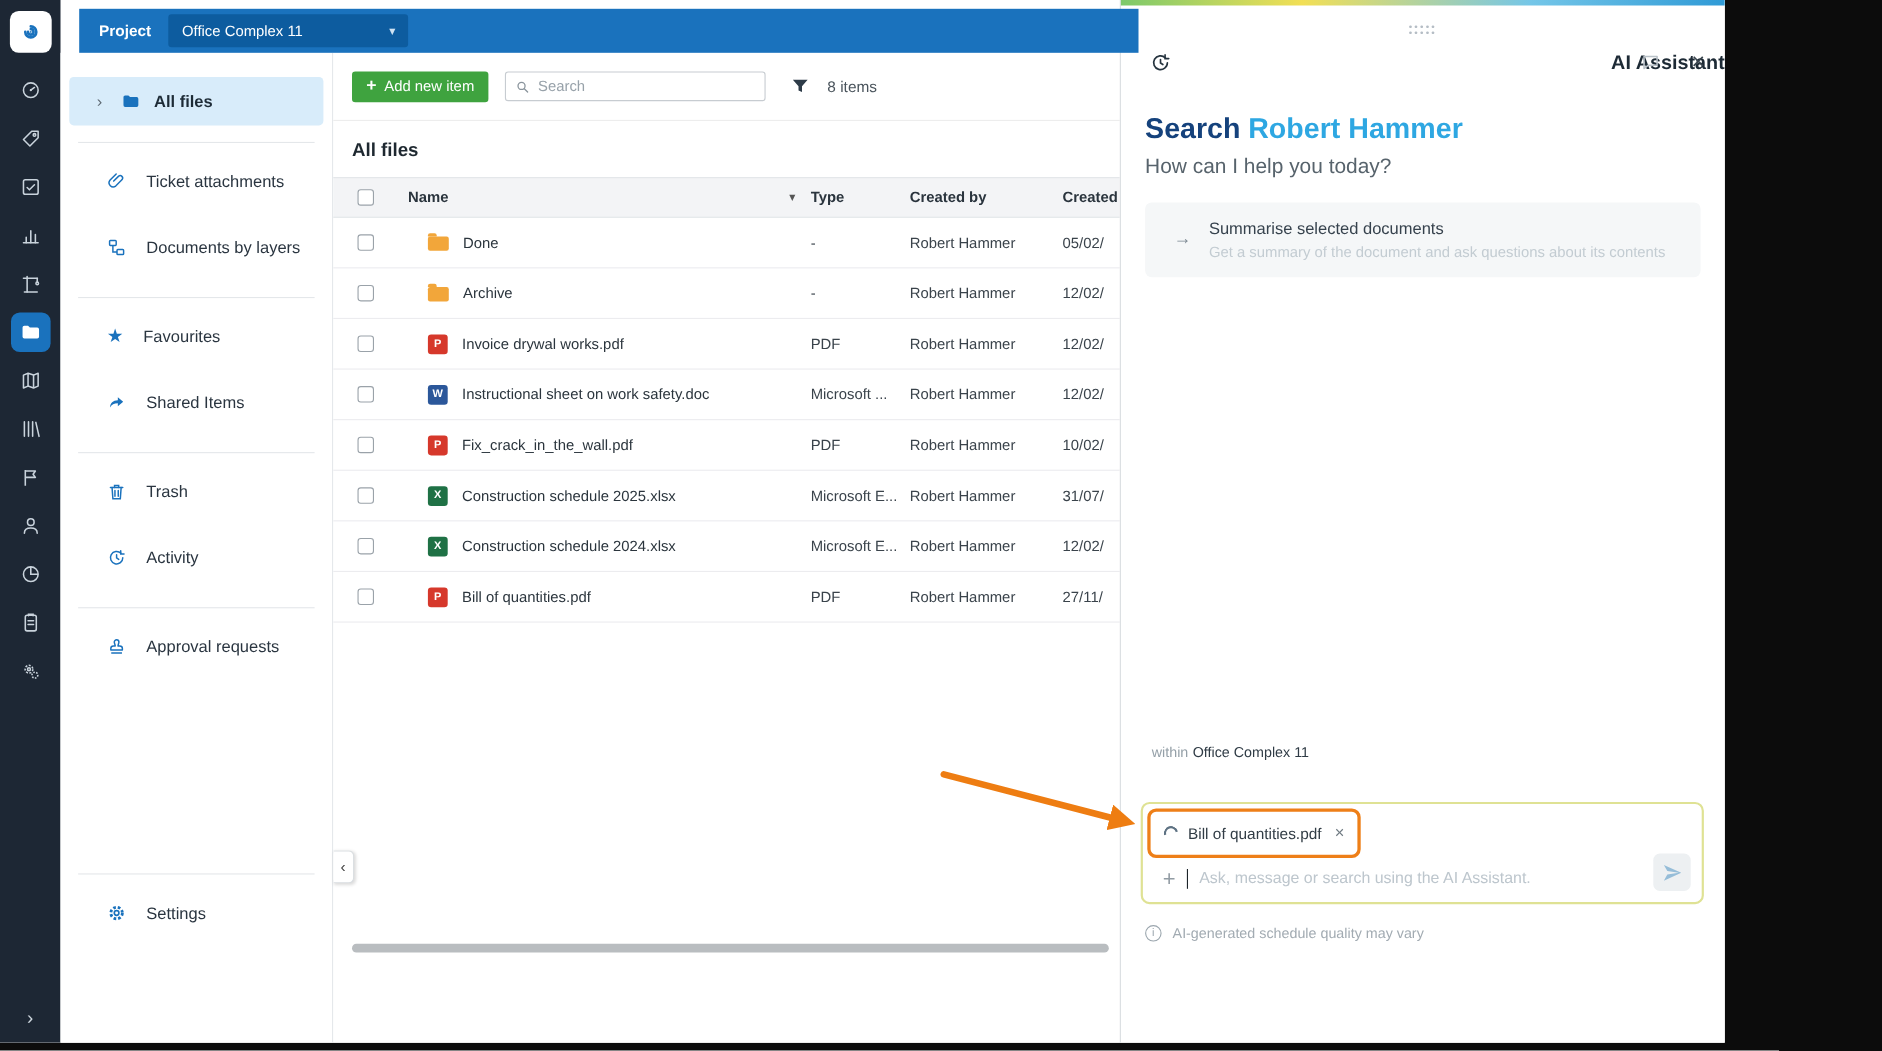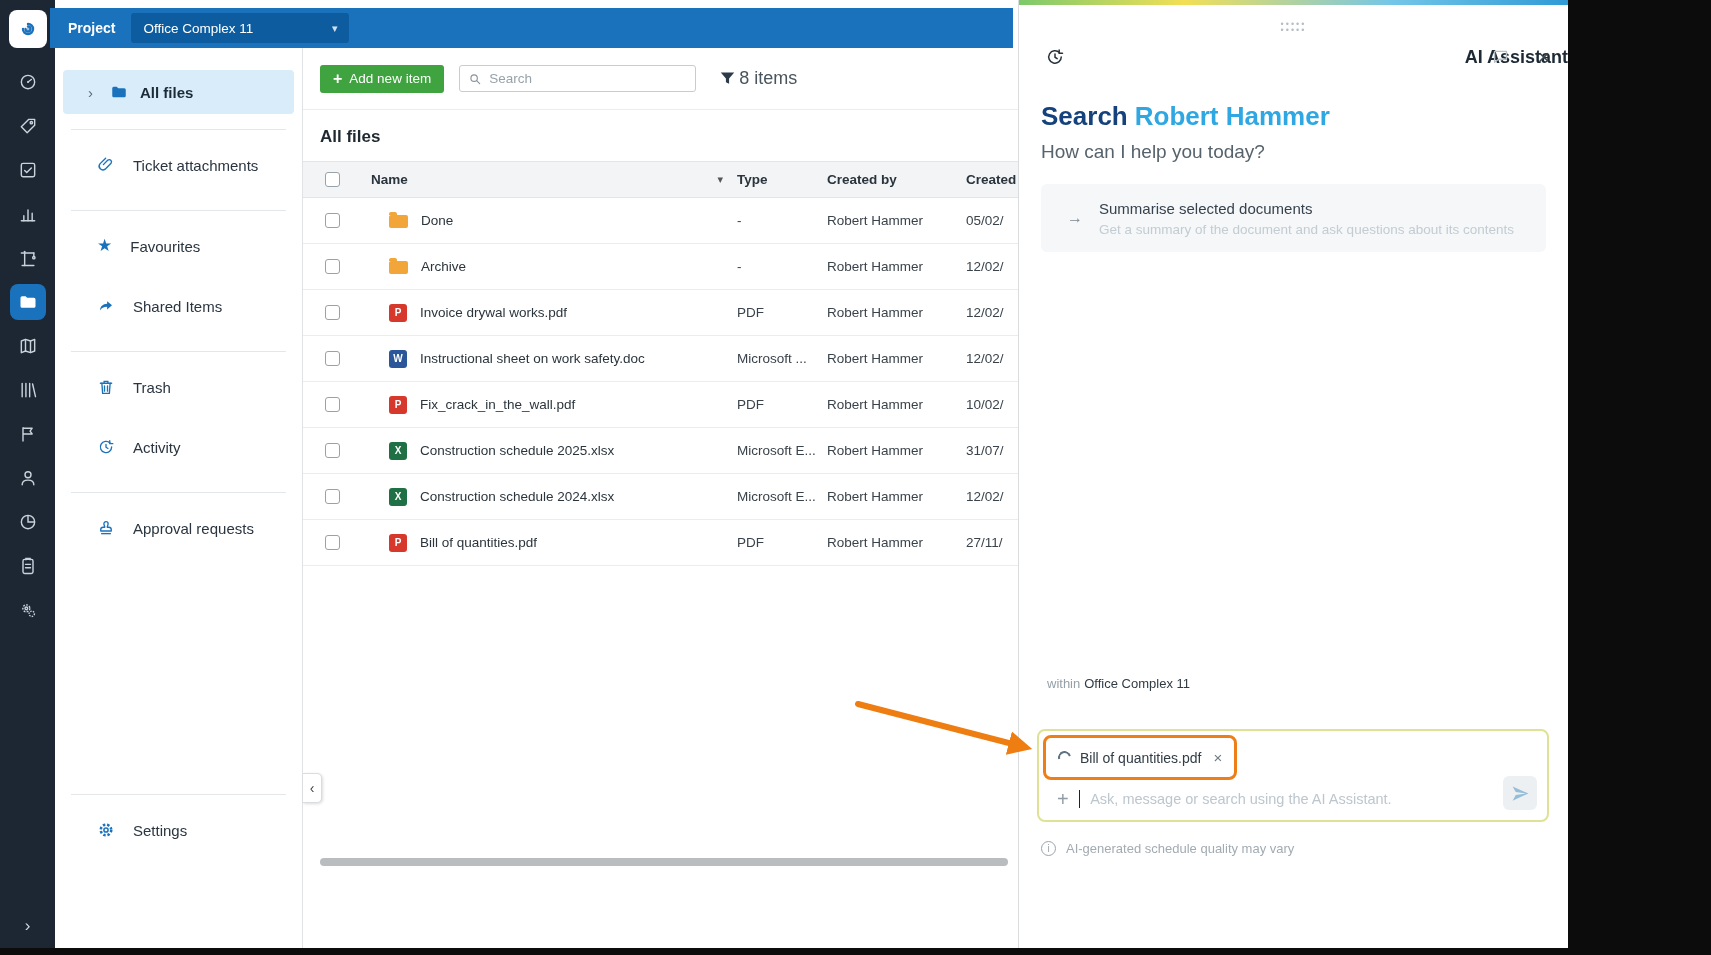--- a/index.html
+++ b/index.html
@@ -12,21 +12,21 @@
 
   
   .rail { position:absolute; left:0; top:0; width:55px; height:948px; background:#1d2734; display:flex; flex-direction:column; align-items:center; }
   .logo { width:38px; height:38px; background:#fff; border-radius:8px; margin:10px 0 12px; display:flex; align-items:center; justify-content:center; }
   .rit { width:55px; height:44px; display:flex; align-items:center; justify-content:center; color:#c9d3dc; cursor:pointer; }
   .rit .wrap { display:flex; align-items:center; justify-content:center; }
   .rit.active .wrap { width:36px; height:36px; background:#1a72bd; border-radius:8px; }
   .rail-bottom { position:absolute; bottom:12px; left:0; width:55px; text-align:center; color:#cfd8df; font-size:17px; cursor:pointer; }
 
   
-  .topbar { position:absolute; left:50px; top:8px; width:963px; height:40px; background:#1a72bd; display:flex; align-items:center; padding-left:18px; z-index:5; }
+  .topbar { position:absolute; left:72px; top:8px; width:963px; height:40px; background:#1a72bd; display:flex; align-items:center; padding-left:18px; z-index:5; }
   .tb-label { color:#fff; font-size:14px; font-weight:700; }
   .tb-dd { margin-left:16px; width:218px; height:30px; background:#0d5c9f; border-radius:3px; display:flex; align-items:center; justify-content:space-between; padding:0 12px; cursor:pointer; }
   .tb-dd .val { color:#fff; font-size:13.5px; }
   .tb-dd .car { color:#cfe2f2; font-size:11px; }
 
   
   .subbar { position:absolute; left:55px; top:48px; width:248px; height:900px; background:#fff; border-right:1px solid #dfe3e6; display:flex; flex-direction:column; padding-bottom:88px; }
   .allfiles { margin:22px 8px 0; height:44px; background:#d8ecfa; border-radius:4px; display:flex; align-items:center; padding-left:25px; cursor:pointer; }
   .allfiles .exp { color:#5f6a73; font-size:15px; width:10px; }
   .allfiles .fold { margin-left:12px; }
@@ -39,21 +39,21 @@
 
   
   .main { position:absolute; left:303px; top:48px; width:715px; height:900px; background:#fff; }
   .toolbar { height:62px; display:flex; align-items:center; padding-left:17px; border-bottom:1px solid #ededed; }
   .btn-add { height:28px; background:#3fa33f; border:none; border-radius:3px; color:#fff; font-size:13.5px; display:flex; align-items:center; gap:7px; padding:0 13px; cursor:pointer; font-family:inherit; }
   .btn-add .pl { font-size:16px; font-weight:700; line-height:14px; }
   .search { margin-left:15px; width:237px; height:27px; border:1px solid #c7ccd1; border-radius:3px; display:flex; align-items:center; padding:0 8px; gap:7px; background:#fff; }
   .search input { border:none; outline:none; width:100%; font-size:13.5px; font-family:inherit; color:#333; }
   .search input::placeholder { color:#98a2aa; }
   .fbtn { margin-left:22px; background:none; border:none; cursor:pointer; display:flex; align-items:center; }
-  .count { margin-left:2px; font-size:18px; color:#4a545c; }
+  .count { margin-left:15px; font-size:14px; color:#4a545c; }
   .main-heading { margin:17px 0 0 17px; font-size:17px; font-weight:700; color:#1e2830; }
 
   .tbl { margin-top:14px; }
   .thead { display:flex; align-items:center; height:37px; background:#f3f4f6; border-top:1px solid #e3e6e9; border-bottom:1px solid #e3e6e9; font-weight:700; font-size:13.5px; color:#2a343d; }
   .trow { display:flex; align-items:center; height:46px; border-bottom:1px solid #ececef; font-size:13.5px; color:#3a434b; cursor:pointer; }
   .c-check { width:58px; display:flex; justify-content:center; }
   .c-name { width:376px; display:flex; align-items:center; padding:0 14px 0 28px; }
   .thead .c-name { justify-content:space-between; padding-left:10px; }
   .c-type { width:90px; white-space:nowrap; overflow:hidden; }
   .c-by { width:139px; }
@@ -251,20 +251,30 @@
     </div>
     <div class="sdiv"></div>
     <div class="sitem">
       <span>
           <svg width="18" height="18" viewBox="0 0 24 24" fill="none" stroke="#1a72bd" stroke-width="1.8" stroke-linecap="round">
             <path d="M8.5 11.5l6-6a3 3 0 0 1 4.2 4.2l-7.8 7.8a5 5 0 0 1-7-7l7.6-7.6"></path>
           </svg>
         </span>
       <span class="lbl">Ticket attachments</span>
     </div>
+    <div class="sitem">
+      <span>
+          <svg width="18" height="18" viewBox="0 0 24 24" fill="none" stroke="#1a72bd" stroke-width="1.8">
+            <rect x="3.5" y="3.5" width="8" height="6" rx="1"></rect>
+            <rect x="12.5" y="14.5" width="8" height="6" rx="1"></rect>
+            <path d="M7.5 9.5v8h5"></path>
+          </svg>
+        </span>
+      <span class="lbl">Documents by layers</span>
+    </div>
     <div class="sdiv"></div>
     <div class="sitem">
       <span class="glyph" style="color:#1a72bd">★</span>
       <span class="lbl">Favourites</span>
     </div>
     <div class="sitem">
       <span>
           <svg width="18" height="18" viewBox="0 0 24 24">
             <path d="M13.5 5.5L20 11l-6.5 5.5v-3.6C9 12.9 6 14.5 4 18c.3-5.6 3.6-8.7 9.5-9V5.5z" fill="#1a72bd"></path>
           </svg>

